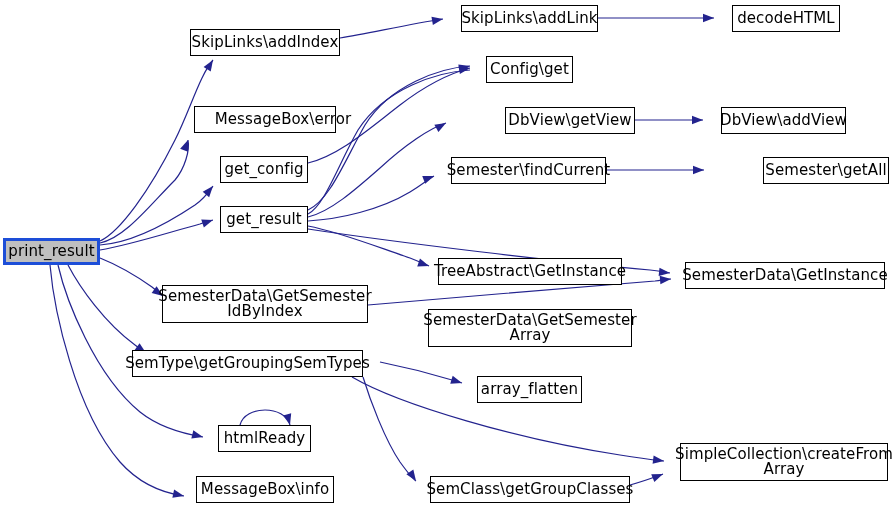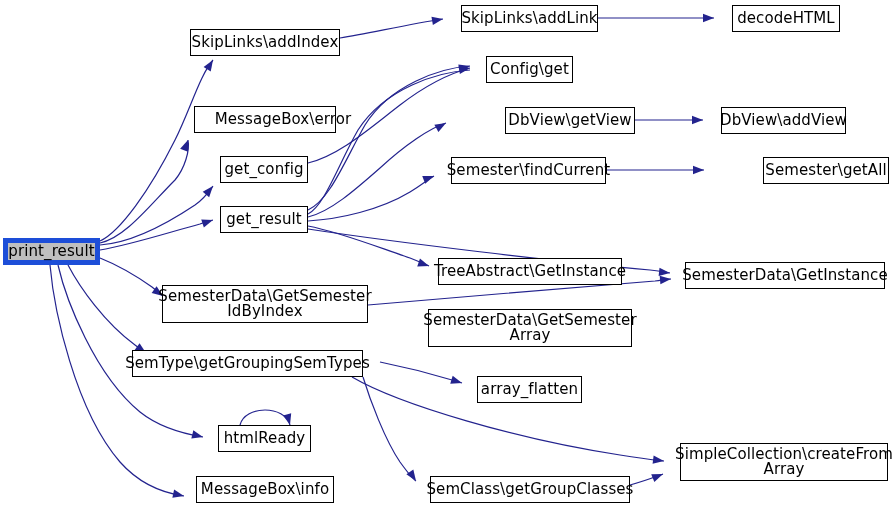--- a/index.html
+++ b/index.html
@@ -35,21 +35,21 @@
     border: 1px solid #000000;
     color: #000000;
     font-size: 15px;
     line-height: 15px;
     letter-spacing: 0.1px;
     white-space: pre-line;
     cursor: default;
   }
   .node.root {
     background: #bfbfbf;
-    border: 5px solid #1d4ed8;
+    border: 3px solid #1d4ed8;
     font-weight: normal;
   }
   .node .nlabel {
     display: block;
     padding: 0 4px;
   }
 </style>
 </head>
 <body>
 

